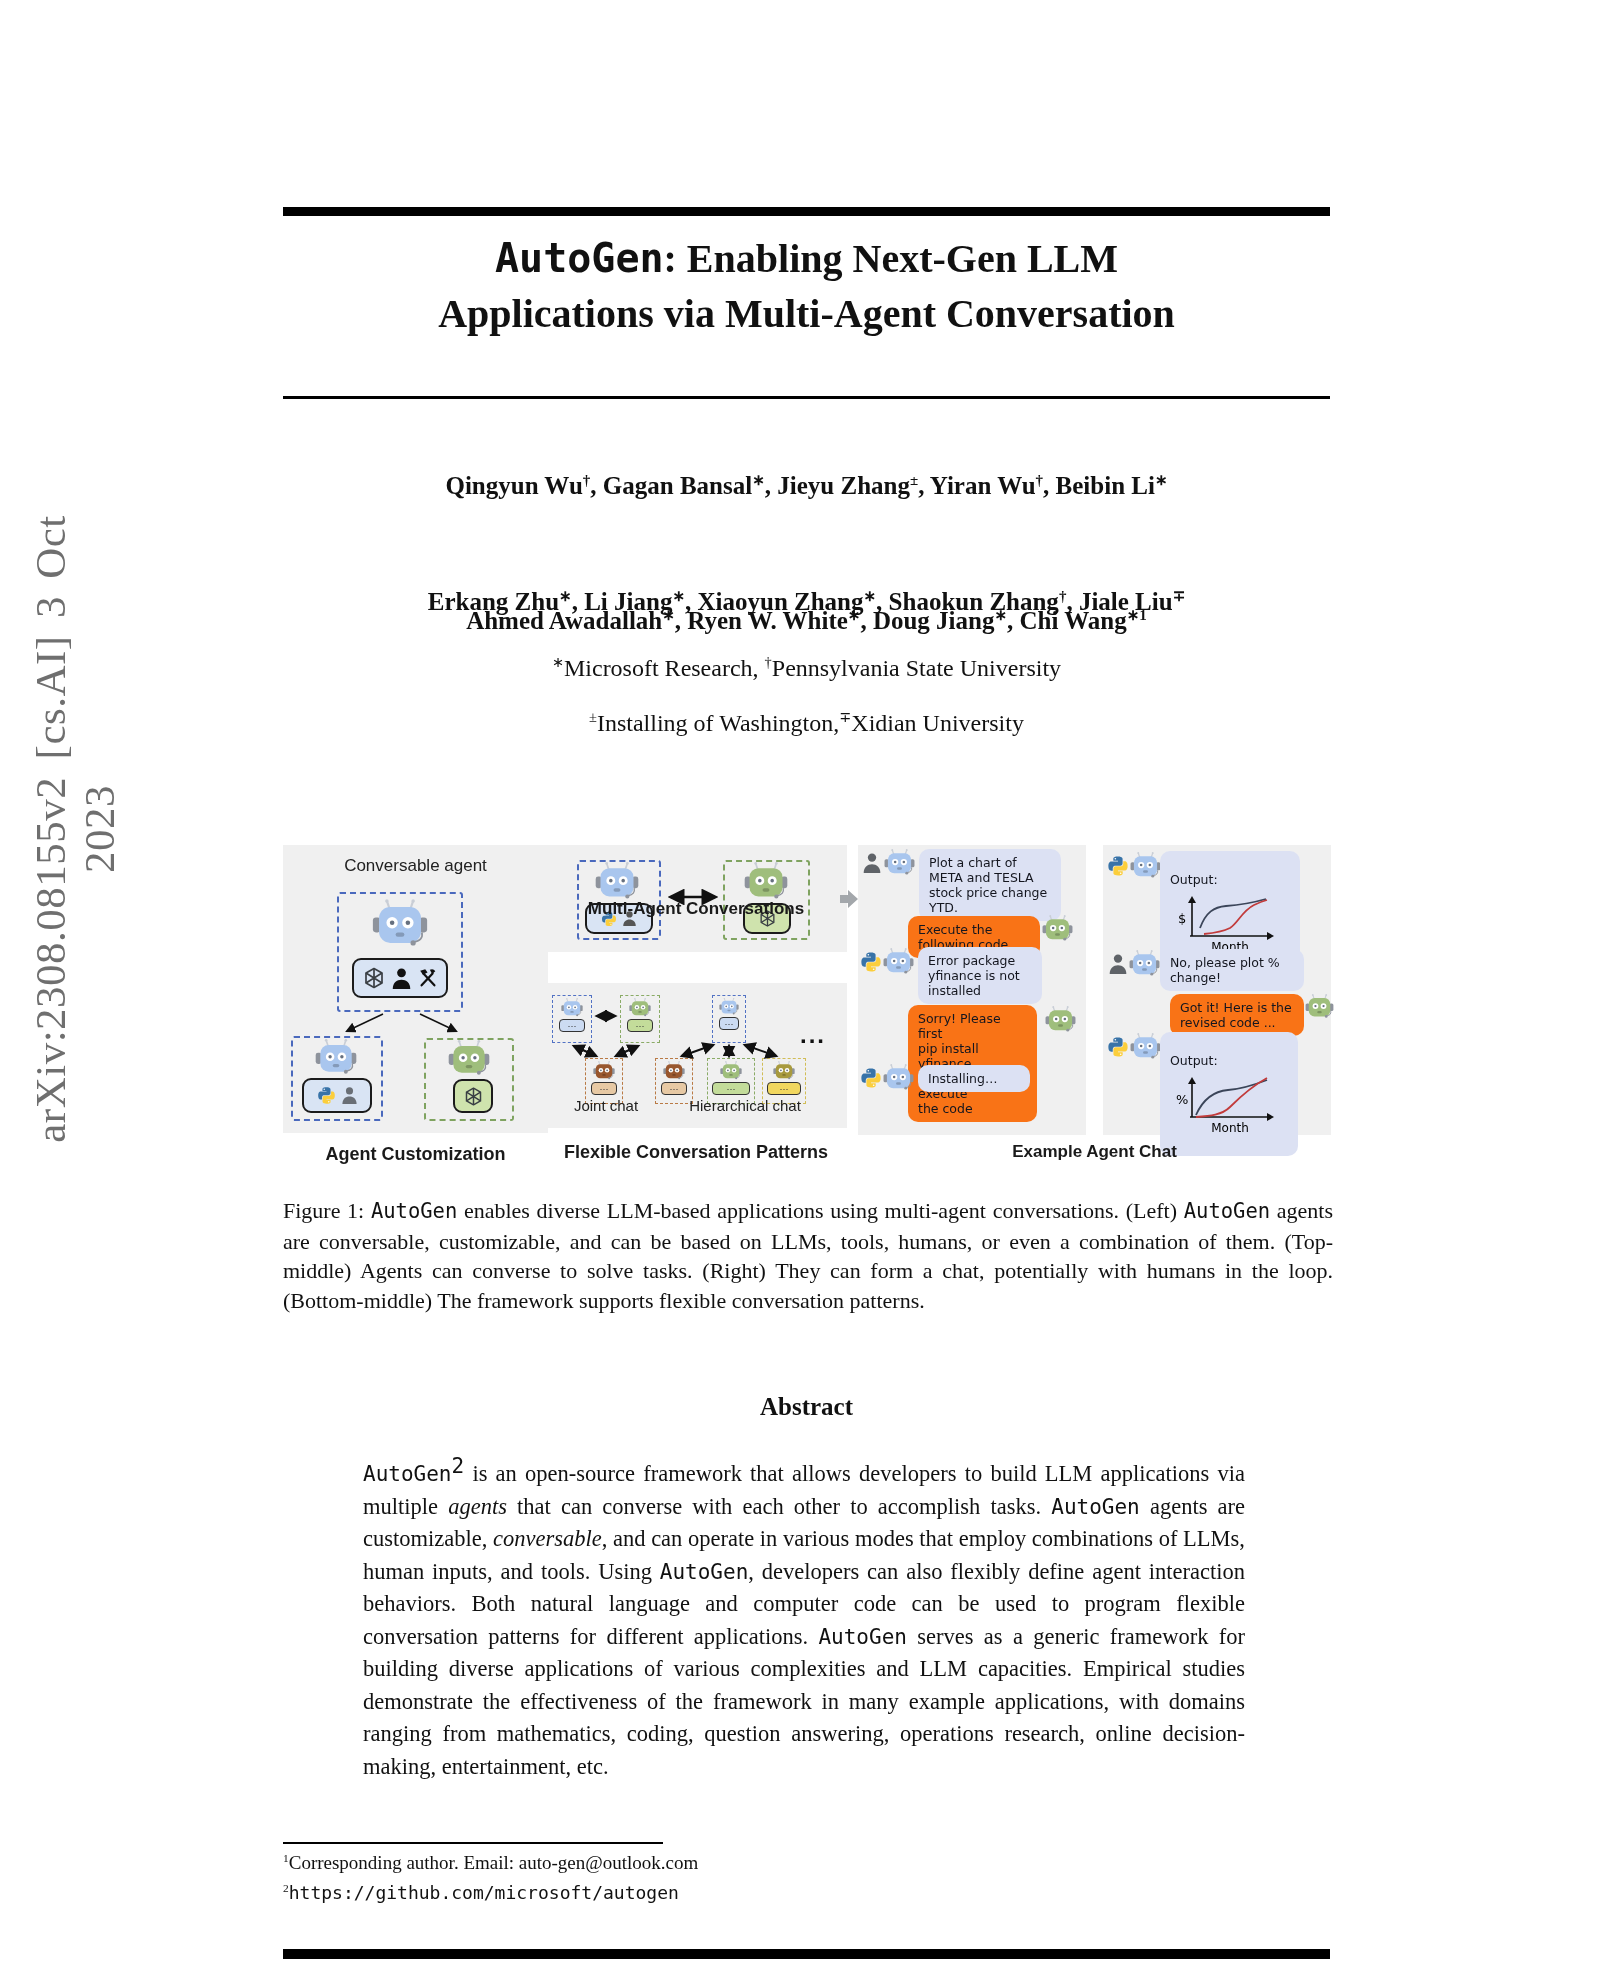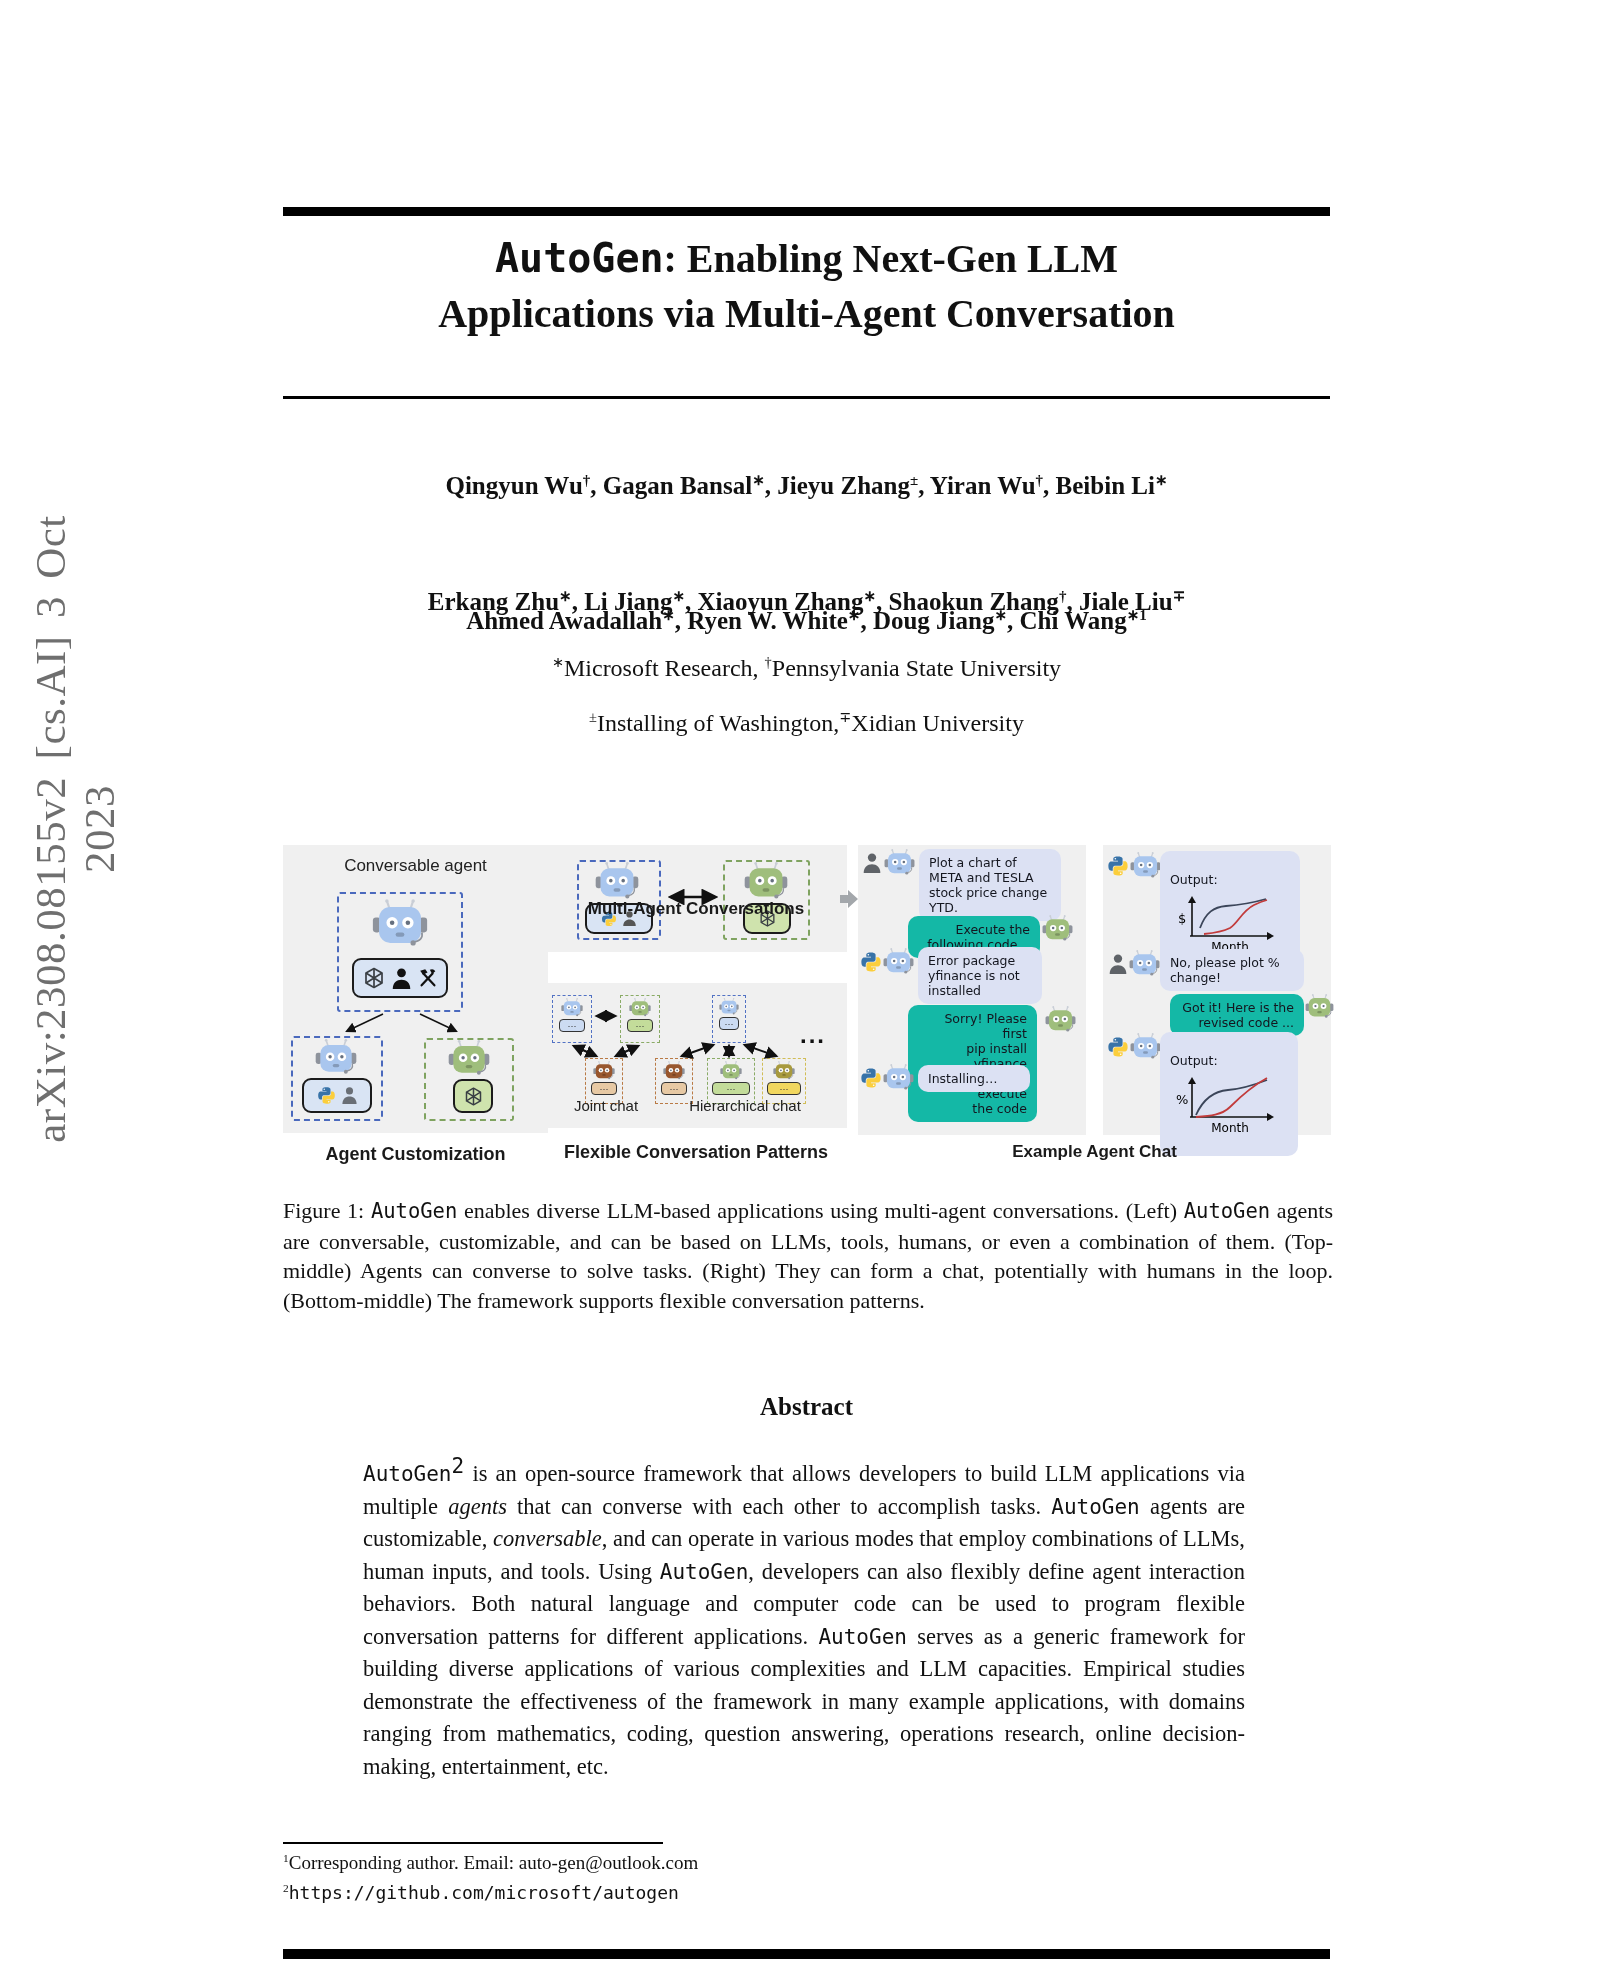--- a/index.html
+++ b/index.html
@@ -47,21 +47,21 @@
   .mb-blue   { border-color:#5272c4; } .mb-blue  .mpill { background:#ccdbf2; }
   .mb-green  { border-color:#8aab66; } .mb-green .mpill { background:#c3dc9a; }
   .mb-brown  { border-color:#b97a45; } .mb-brown .mpill { background:#e7c9a4; }
   .mb-yellow { border-color:#d1bd55; } .mb-yellow .mpill { background:#f1d75f; }
 
   
   .bubble { position:absolute; border-radius:10px; padding:6px 10px;
             font-family:"DejaVu Sans", sans-serif; font-size:12.5px; line-height:1.2; color:#14161f;
             white-space:pre-line; }
   .bubble-blue { background:#dce1f3; }
-  .bubble-green { background:#14b8a6; text-align:right; }
+  .bubble-green { background:#f97316; text-align:left; }
   .avatar { position:absolute; }
   .mini-chart { display:block; margin-top:3px; }
 
   
   .caption { left:283px; top:1196px; width:1050px; font-size:22px; line-height:29.5px;
              text-align:justify; }
   .caption .mono { font-size:20.5px; }
   .abstract-head { left:283px; top:1393px; width:1047px; text-align:center;
                    font-size:25px; font-weight:bold; }
   .abstract-body { left:363px; top:1458px; width:882px; font-size:22.5px; line-height:32.5px;

